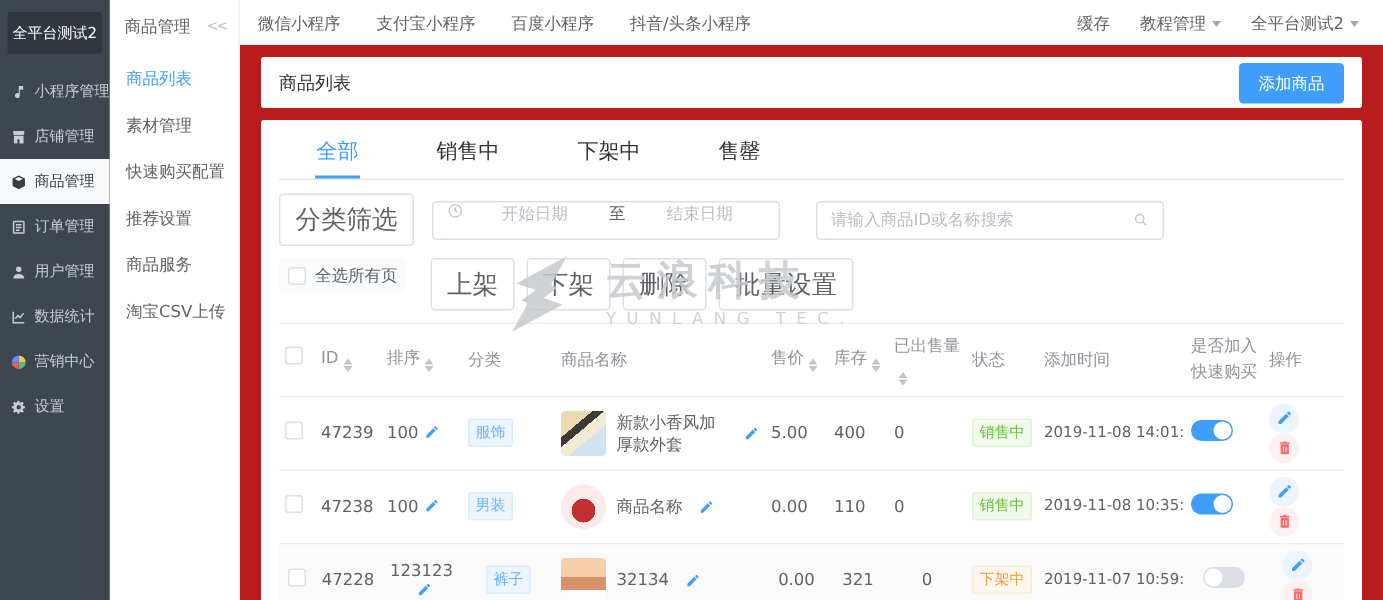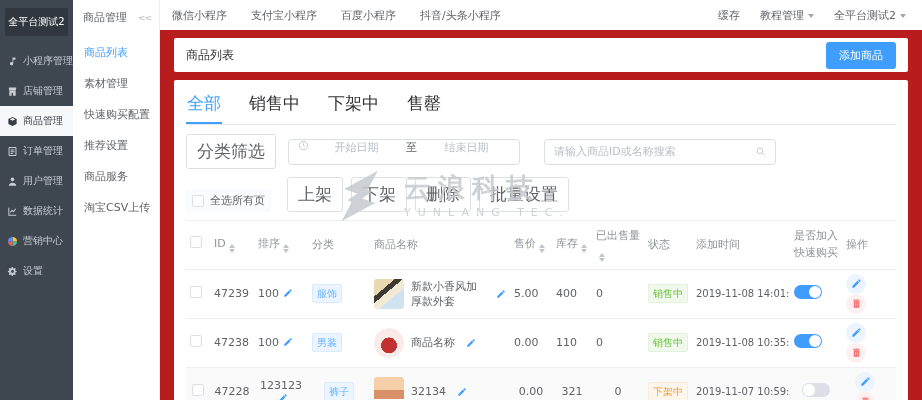--- a/index.html
+++ b/index.html
@@ -30,34 +30,34 @@
   .dd-caret { width:0; height:0; border-left:3.5px solid transparent; border-right:3.5px solid transparent; border-top:4px solid #a3a7ad; display:inline-block; margin-left:4px; vertical-align:1px; }
 
   
   .content { position:absolute; left:160px; top:30px; right:0; bottom:0; padding:8px 14px 0; }
   .page-card { background:#fff; border-radius:2px; padding:8px 12px; display:flex; justify-content:space-between; align-items:center; height:34px; }
   .page-title { font-size:12px; color:#303133; }
   .add-btn { background:#3f9dfd; color:#fff; font-size:11px; padding:6px 13px; border:none; border-radius:3px; cursor:pointer; }
   .main-card { background:#fff; margin-top:8px; border-radius:2px; padding:0 12px 10px; position:relative; min-height:330px; }
 
   .tabs { display:flex; gap:26px; border-bottom:1px solid #e4e7ed; padding-top:9px; }
-  .tab { font-size:17px; color:#303133; padding:3px 1px 7px; cursor:pointer; }
+  .tab { font-size:14px; color:#303133; padding:3px 1px 7px; cursor:pointer;margin-left:24px; }
   .tab.active { color:#409eff; border-bottom:2px solid #409eff; }
 
   .filter-row { display:flex; gap:12px; margin:9px 0 8px; align-items:center; }
   .btn-plain { background:#fff; border:1px solid #dcdfe6; color:#606266; font-size:17px; padding:5px 10px; border-radius:3px; cursor:pointer; white-space:nowrap; }
   .date-range { display:flex; align-items:flex-start; border:1px solid #dcdfe6; border-radius:3px; height:26px; padding:0 9px; width:232px; font-size:11px; gap:4px; background:#fff; }
   .date-range .ph { flex:1; text-align:center; color:#b9bec6; }
   .date-range .to-label { color:#606266; padding:0 2px; }
   .icon-sm { display:inline-flex; width:11px; height:11px; flex:0 0 auto; }
   .icon-sm svg { width:11px; height:11px; fill:none; stroke:#c0c4cc; stroke-width:2; }
   .search-box { display:flex; align-items:center; justify-content:space-between; border:1px solid #dcdfe6; border-radius:3px; height:26px; padding:0 9px; width:232px; font-size:11px; background:#fff; margin-left:12px; }
   .search-box .ph { color:#b9bec6; }
 
-  .action-row { display:flex; align-items:flex-end; gap:8px; margin-bottom:8px; }
+  .action-row { display:flex; align-items:flex-start; gap:8px; margin-bottom:8px; }
   .select-all { display:flex; align-items:center; gap:6px; margin-right:8px; padding:4px 6px; background:#fafbfc; border-radius:3px; }
   .cb { width:12px; height:12px; border:1px solid #dcdfe6; border-radius:2px; background:#fff; display:inline-block; cursor:pointer; flex:0 0 auto; }
 
   table { width:100%; border-collapse:collapse; table-layout:fixed; font-size:11px; color:#606266; }
   thead th { font-weight:normal; color:#909399; text-align:left; padding:7px 4px; border-top:1px solid #ebeef5; border-bottom:1px solid #ebeef5; line-height:1.5; }
   tbody td { padding:4px 4px; border-bottom:1px solid #ebeef5; vertical-align:middle; overflow:hidden; }
   tbody tr:nth-child(3), tbody tr:nth-child(6) { background:#fafafa;text-align:center; }
   .sorts { display:inline-flex; flex-direction:column; gap:1px; margin-left:3px; vertical-align:-1px; }
   .sorts i { width:0; height:0; border-left:3.5px solid transparent; border-right:3.5px solid transparent; display:block; }
   .sorts .up { border-bottom:4px solid #c0c4cc; }

